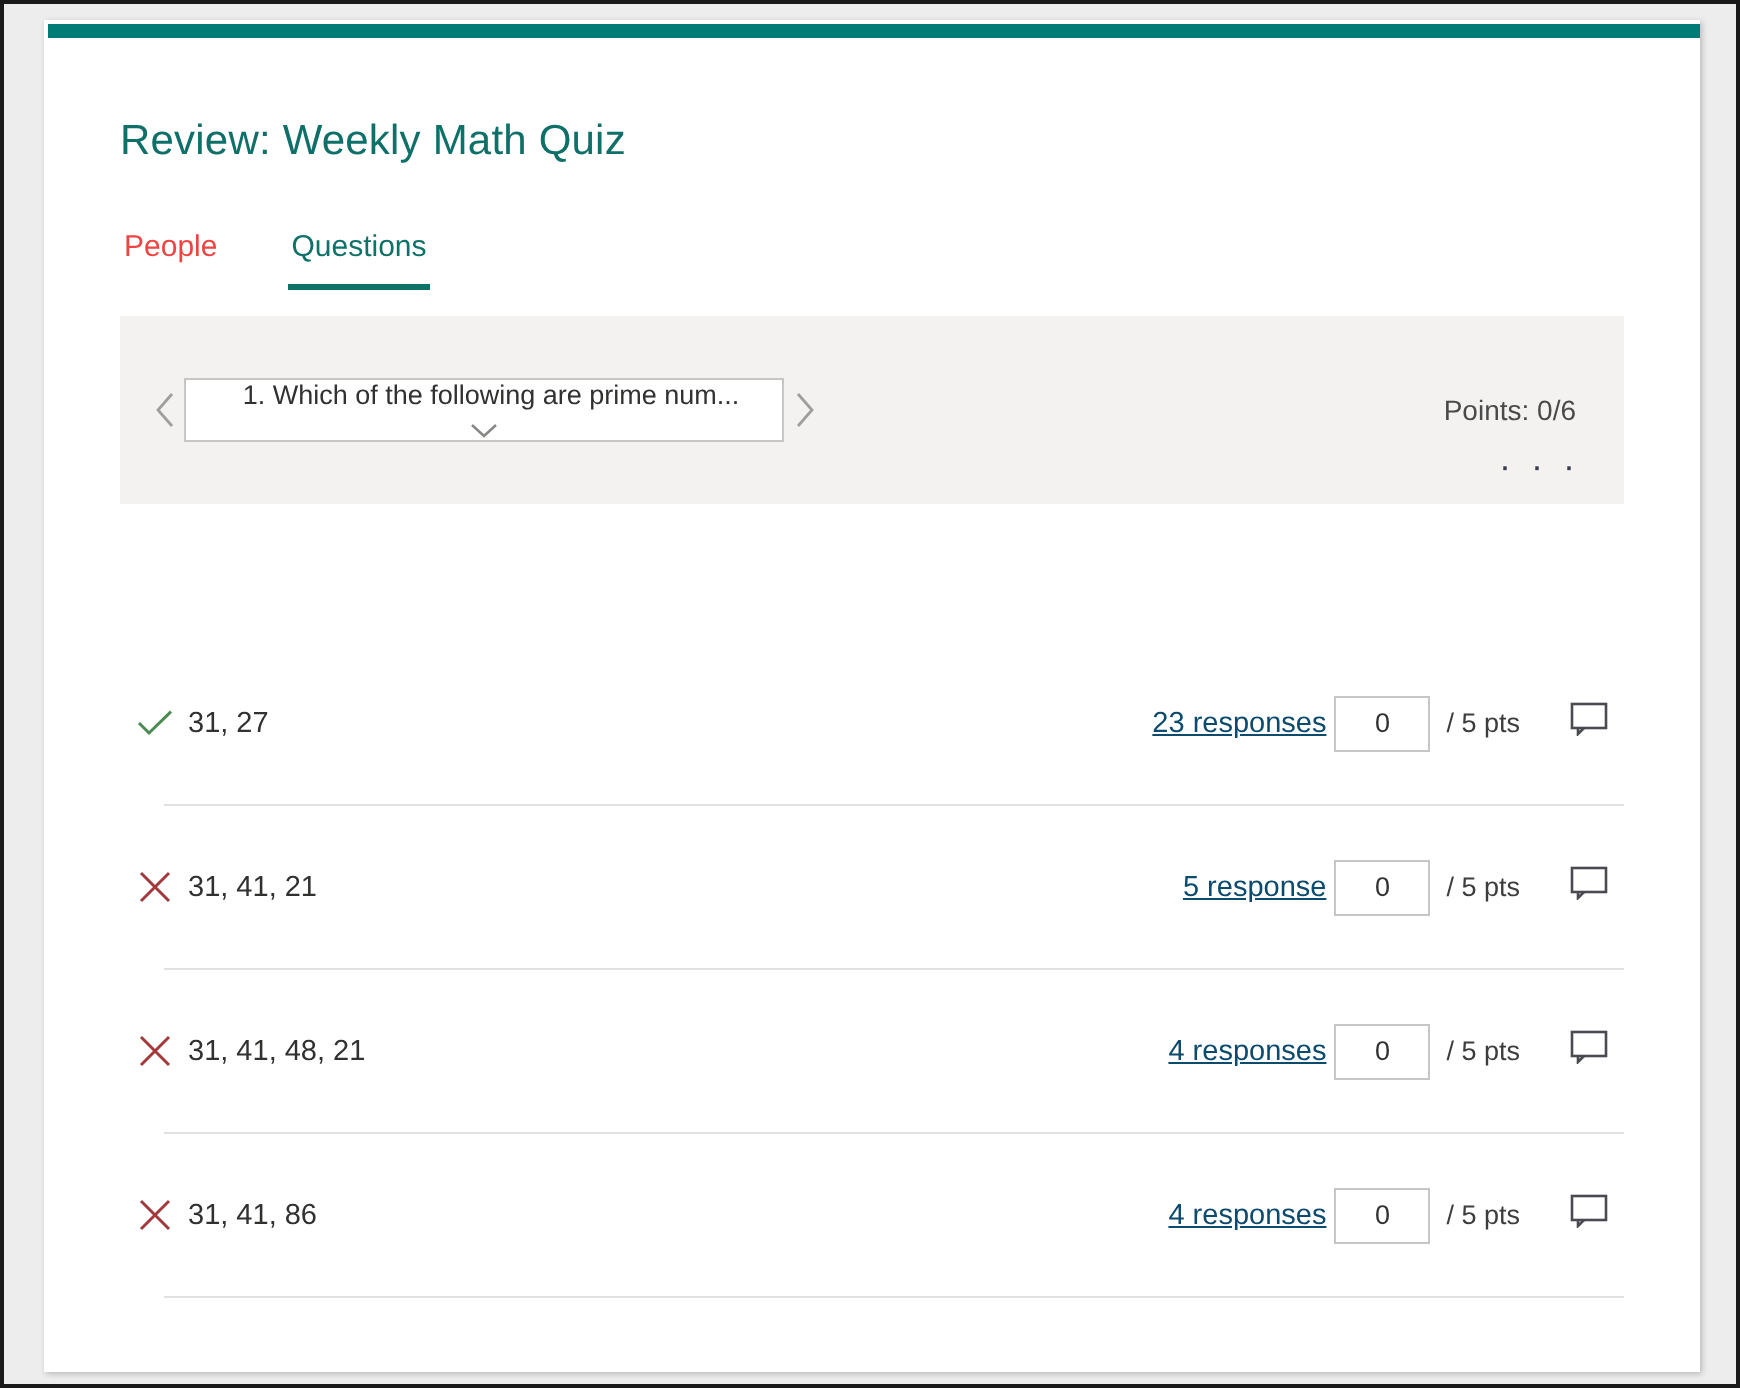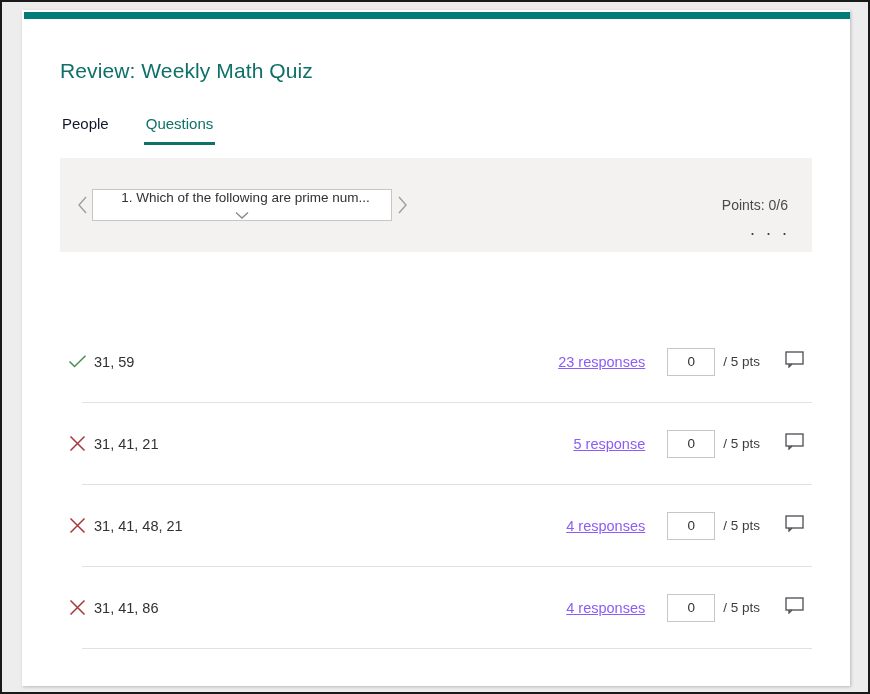--- a/index.html
+++ b/index.html
@@ -67,21 +67,21 @@
     left: 36px;
     top: 96px;
     display: flex;
     align-items: flex-start;
   }
   .tab {
     position: relative;
     font-size: 15px;
     padding: 0 2px 13px 2px;
     margin-right: 33px;
-    color: #0f172a;
+    color: #ef4444;
     cursor: pointer;
     white-space: nowrap;
   }
   .tab.active {
     color: #0f7168;
   }
   .tab.active::after {
     content: "";
     position: absolute;
     left: 0;
@@ -210,27 +210,27 @@
   }
   .answer-text {
     font-size: 14.5px;
     color: #323130;
     white-space: nowrap;
     flex: none;
   }
   .spacer { flex: 1; }
   .responses-link {
     font-size: 14.5px;
-    color: #8b5cf6;
+    color: #0c4a6e;
     text-decoration: underline;
     cursor: pointer;
     white-space: nowrap;
     text-align: right;
     flex: none;
-    margin-right: 22px;
+    margin-right: 4px;
   }
   .score-input {
     width: 48px;
     height: 28px;
     border: 1px solid #c8c6c4;
     background: #ffffff;
     box-sizing: border-box;
     display: flex;
     align-items: center;
     justify-content: center;
@@ -312,21 +312,21 @@
 
     <div class="answers">
 
       <div class="answer-row">
         <div class="answer-inner">
           <div class="status-icon">
             <svg width="19" height="15" viewBox="0 0 19 15">
               <path d="M1.5 7.5 L6.5 12.5 L17.5 1.8" fill="none" stroke="#4a8b52" stroke-width="1.5"></path>
             </svg>
           </div>
-          <div class="answer-text">31, 59</div>
+          <div class="answer-text">31, 27</div>
           <div class="spacer"></div>
           <div class="responses-link">23 responses</div>
           <div class="score-input">0</div>
           <div class="pts-label">/ 5 pts</div>
           <div class="comment-btn">
             <span>
               <svg width="20" height="17" viewBox="0 0 20 17">
                 <rect x="1" y="1" width="17" height="12" fill="none" stroke="#4a4a52" stroke-width="1.3"></rect>
                 <path d="M4 13 L4 16 L7 13" fill="none" stroke="#4a4a52" stroke-width="1.3"></path>
               </svg>

